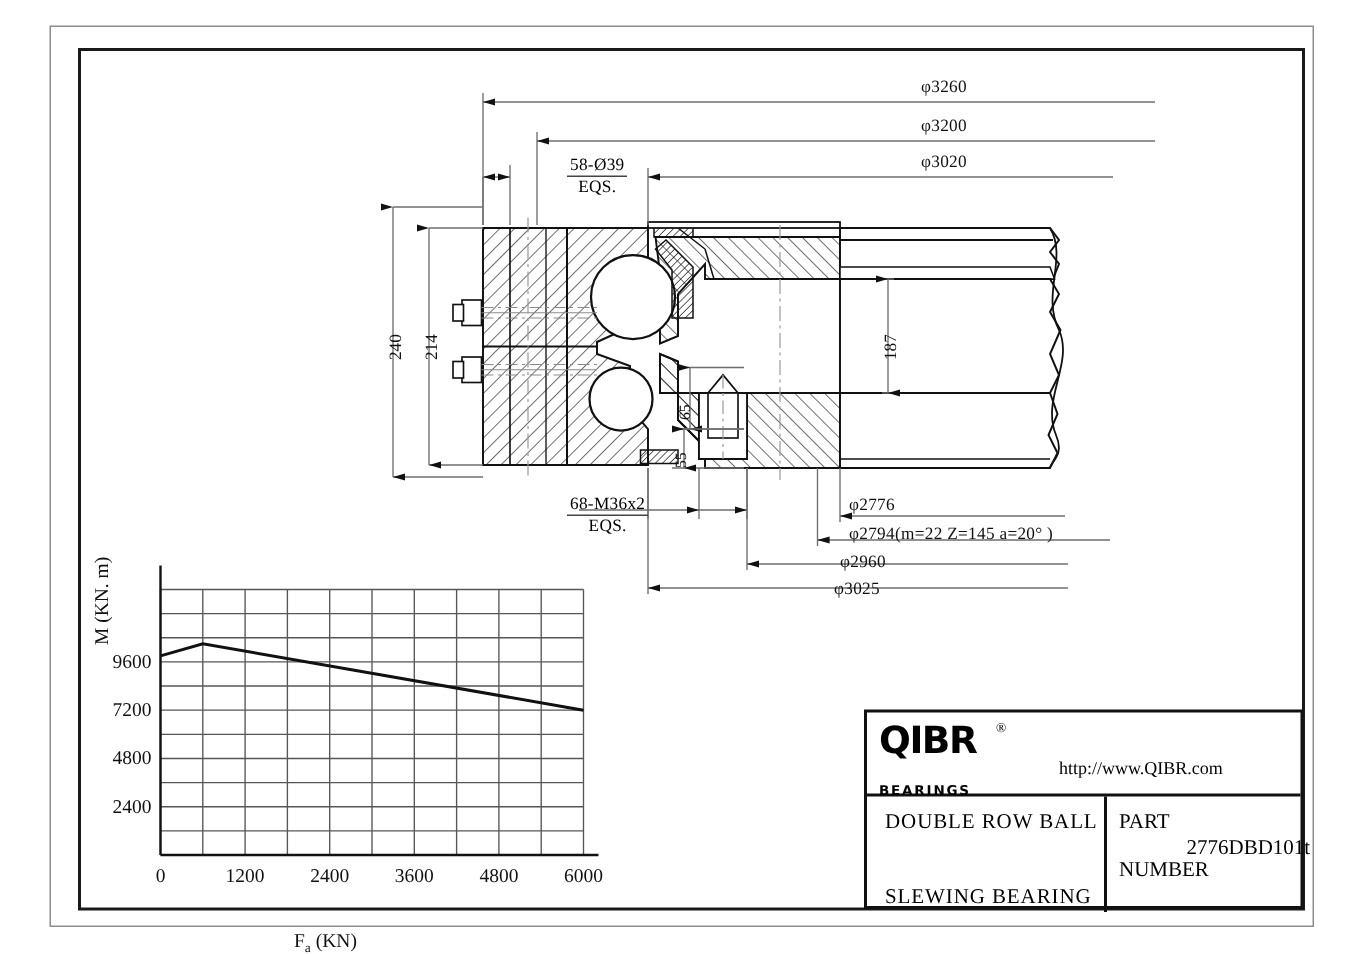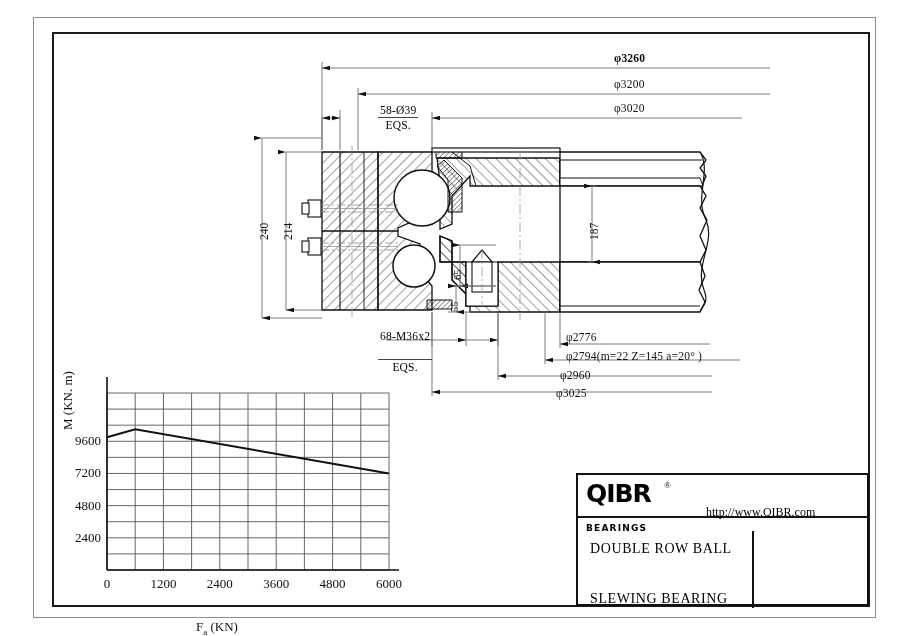--- a/index.html
+++ b/index.html
@@ -178,35 +178,35 @@
 
       <line x1="452" y1="245" x2="496" y2="245"></line>
       <line x1="452" y1="286" x2="496" y2="286"></line>
       <line x1="460" y1="245" x2="460" y2="286" marker-start="url(#arrU)" marker-end="url(#arrD)"></line>
       <line x1="448" y1="286" x2="496" y2="286"></line>
       <line x1="448" y1="312" x2="496" y2="312"></line>
       <line x1="456" y1="286" x2="456" y2="312" marker-start="url(#arrU)" marker-end="url(#arrD)"></line>
     </g>
   </svg>
 
-  <div class="txt dim" style="left:614px;top:52px;font-weight:bold;">φ3260</div>
+  <div class="txt dim" style="left:614px;top:52px;">φ3260</div>
   <div class="txt dim" style="left:614px;top:78px;">φ3200</div>
   <div class="txt dim" style="left:614px;top:102px;">φ3020</div>
 
   <div class="txt dim" style="left:566px;top:331px;">φ2776</div>
   <div class="txt dim" style="left:566px;top:350px;">φ2794(m=22  Z=145  a=20° )</div>
   <div class="txt dim" style="left:560px;top:369px;text-align:center;">φ2960</div>
   <div class="txt dim" style="left:556px;top:387px;">φ3025</div>
 
   <div style="position:absolute;left:378px;top:104px;text-align:center;">
     <div class="dim" style="border-bottom:1px solid #444;padding:0 2px 1px;">58-Ø39</div>
     <div class="dim" style="padding-top:1px;">EQS.</div>
   </div>
   <div style="position:absolute;left:378px;top:330px;text-align:center;">
-    <div class="dim" style="border-bottom:1px solid #444;padding:0 2px 17px;">68-M36x2</div>
+    <div class="dim" style="border-bottom:1px solid #444;padding:0 2px 1px;">68-M36x2</div>
     <div class="dim" style="padding-top:1px;">EQS.</div>
   </div>
 
   <div class="txt vdim" style="left:258px;top:240px;transform:rotate(-90deg);">240</div>
   <div class="txt vdim" style="left:282px;top:240px;transform:rotate(-90deg);">214</div>
   <div class="txt vdim" style="left:588px;top:240px;transform:rotate(-90deg);">187</div>
   <div class="txt vdim" style="left:452px;top:280px;transform:rotate(-90deg);font-size:10.5px;">65</div>
   <div class="txt vdim" style="left:449px;top:312px;transform:rotate(-90deg);font-size:10.5px;">55</div>
 
   <svg width="360" height="230" style="left:52px;top:375px;">
@@ -256,31 +256,36 @@
       </g>
   </svg>
 
   <div class="txt" style="left:60px;top:430px;transform:rotate(-90deg);transform-origin:0 0;font-size:13px;">M (KN. m)</div>
   <div class="txt" style="left:196px;top:583px;font-size:13px;margin-top:36px;">
     <span>F</span><sub style="font-size:9px;">a</sub><span> (KN)</span>
   </div>
 
   <div style="position:absolute;left:576px;top:473px;width:293px;height:133px;border:2px solid #111;box-sizing:border-box;">
 
-    <div style="position:absolute;left:0;top:0;width:100%;height:43px;border-bottom:2px solid #111;box-sizing:border-box;">
+    <div style="position:absolute;left:0;top:0;width:100%;height:56px;border-bottom:2px solid #111;box-sizing:border-box;">
 
       <div style="position:absolute;left:8px;top:6px;">
         <div style="font-family:'DejaVu Sans',sans-serif;font-weight:bold;font-size:25px;letter-spacing:-1px;line-height:26px;color:#000;">QIBR</div>
         <div style="font-family:'DejaVu Sans',sans-serif;font-weight:bold;font-size:9px;letter-spacing:1.2px;line-height:11px;color:#000;transform:scaleX(1);margin-top:16px;">BEARINGS</div>
       </div>
       <div style="position:absolute;left:86px;top:5px;font-size:9px;">®</div>
 
       <div style="position:absolute;left:128px;top:30px;font-size:12px;text-align:right;">http://www.QIBR.com</div>
     </div>
 
-    <div style="position:absolute;left:0;top:56px;width:176px;height:77px;border-right:2px solid #111;box-sizing:border-box;">
+    <div style="position:absolute;left:0;top:56px;width:160px;height:77px;border-right:2px solid #111;box-sizing:border-box;">
       <div style="position:absolute;left:12px;top:10px;font-size:14px;letter-spacing:0.6px;">DOUBLE ROW BALL</div>
       <div style="position:absolute;left:12px;top:60px;font-size:14px;letter-spacing:0.6px;text-align:center;">SLEWING BEARING</div>
     </div>
 
+    <div style="position:absolute;left:160px;top:56px;width:133px;height:77px;">
+      <div style="position:absolute;left:8px;top:10px;font-size:14px;">PART</div>
+      <div style="position:absolute;left:8px;top:42px;font-size:14px;">NUMBER</div>
+      <div style="position:absolute;left:53px;top:27px;font-size:14px;">2776DBD101t</div>
+    </div>
   </div>
 
 </div>
 
 </body></html>

